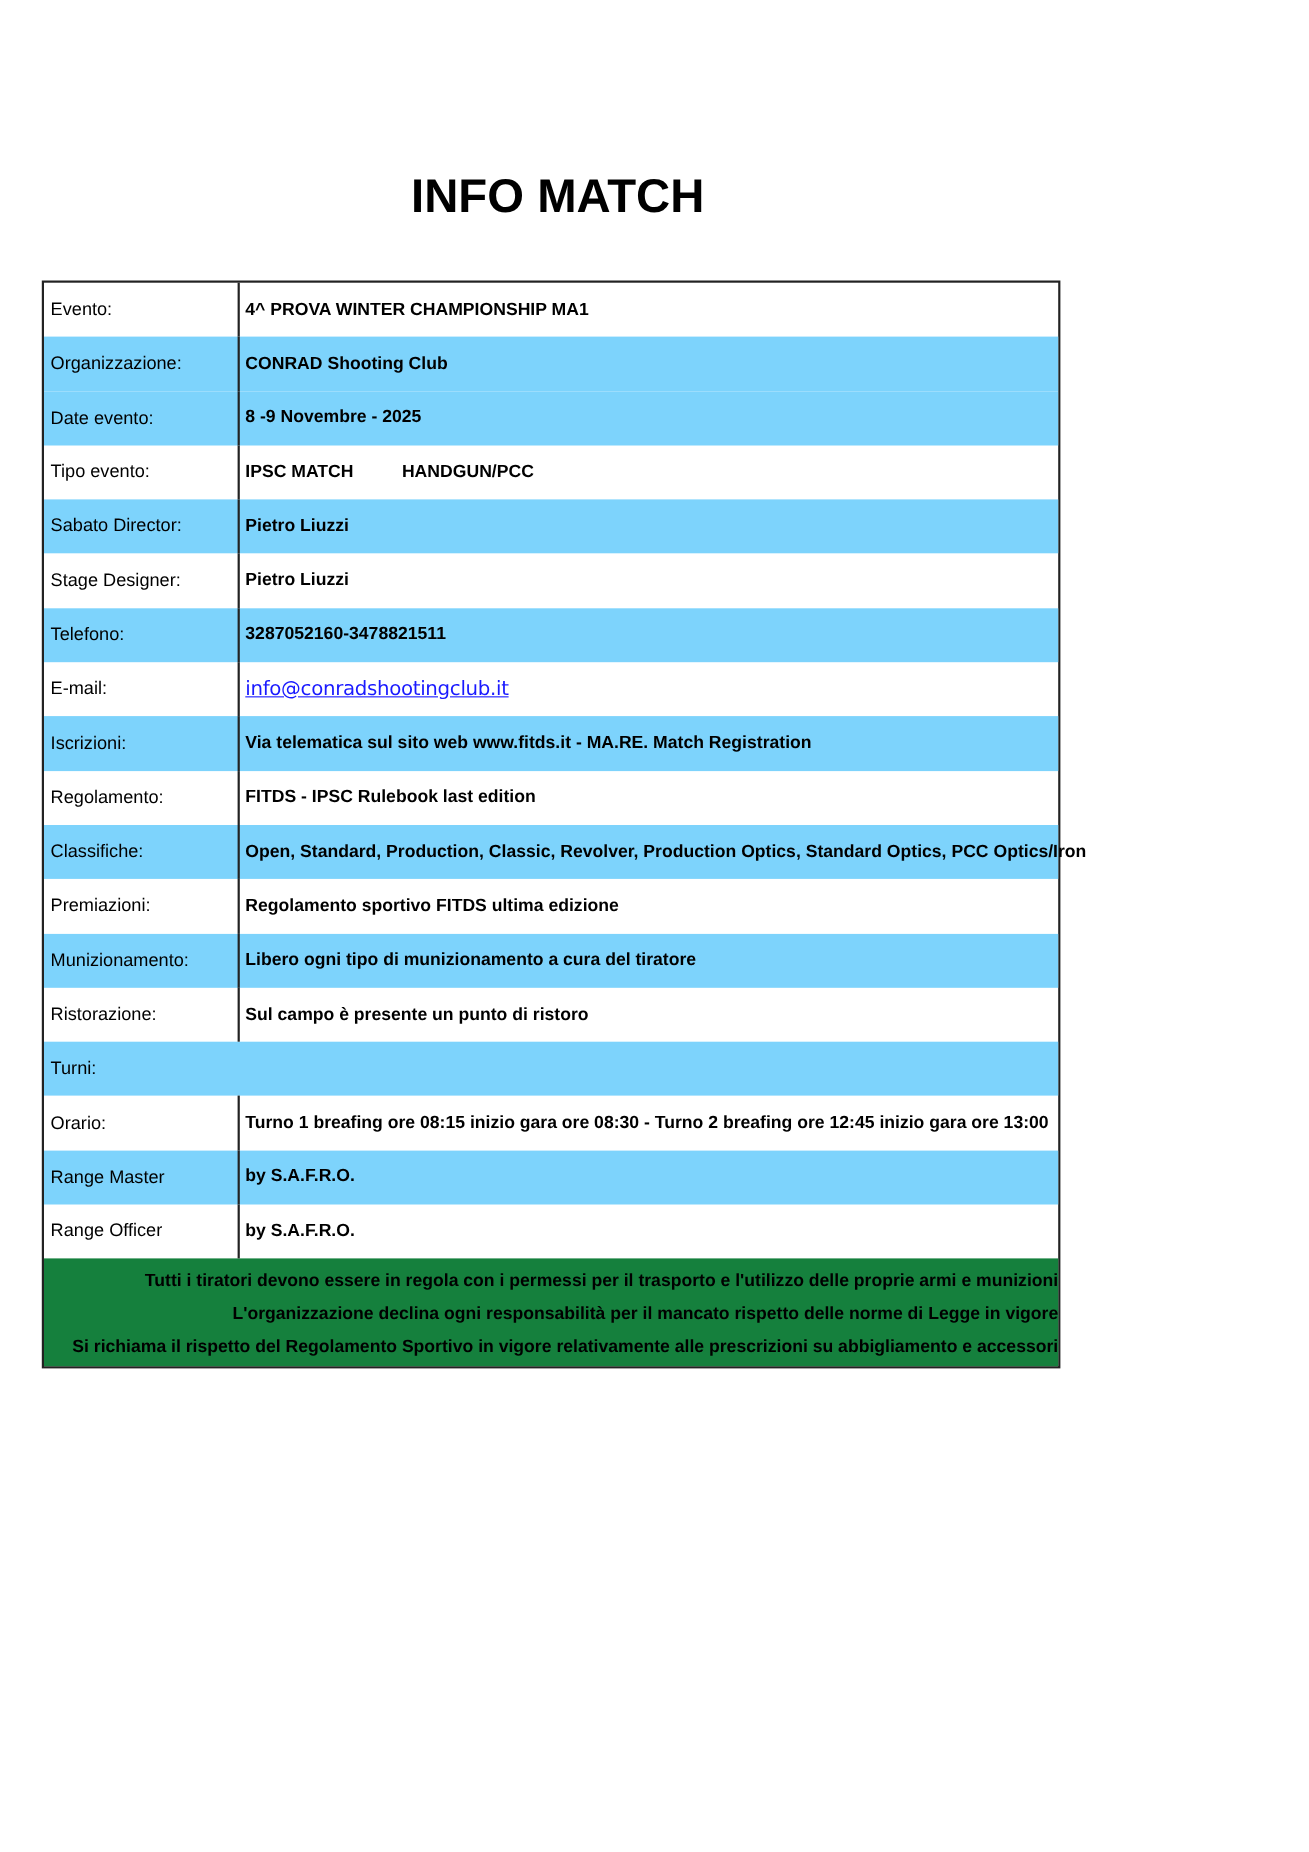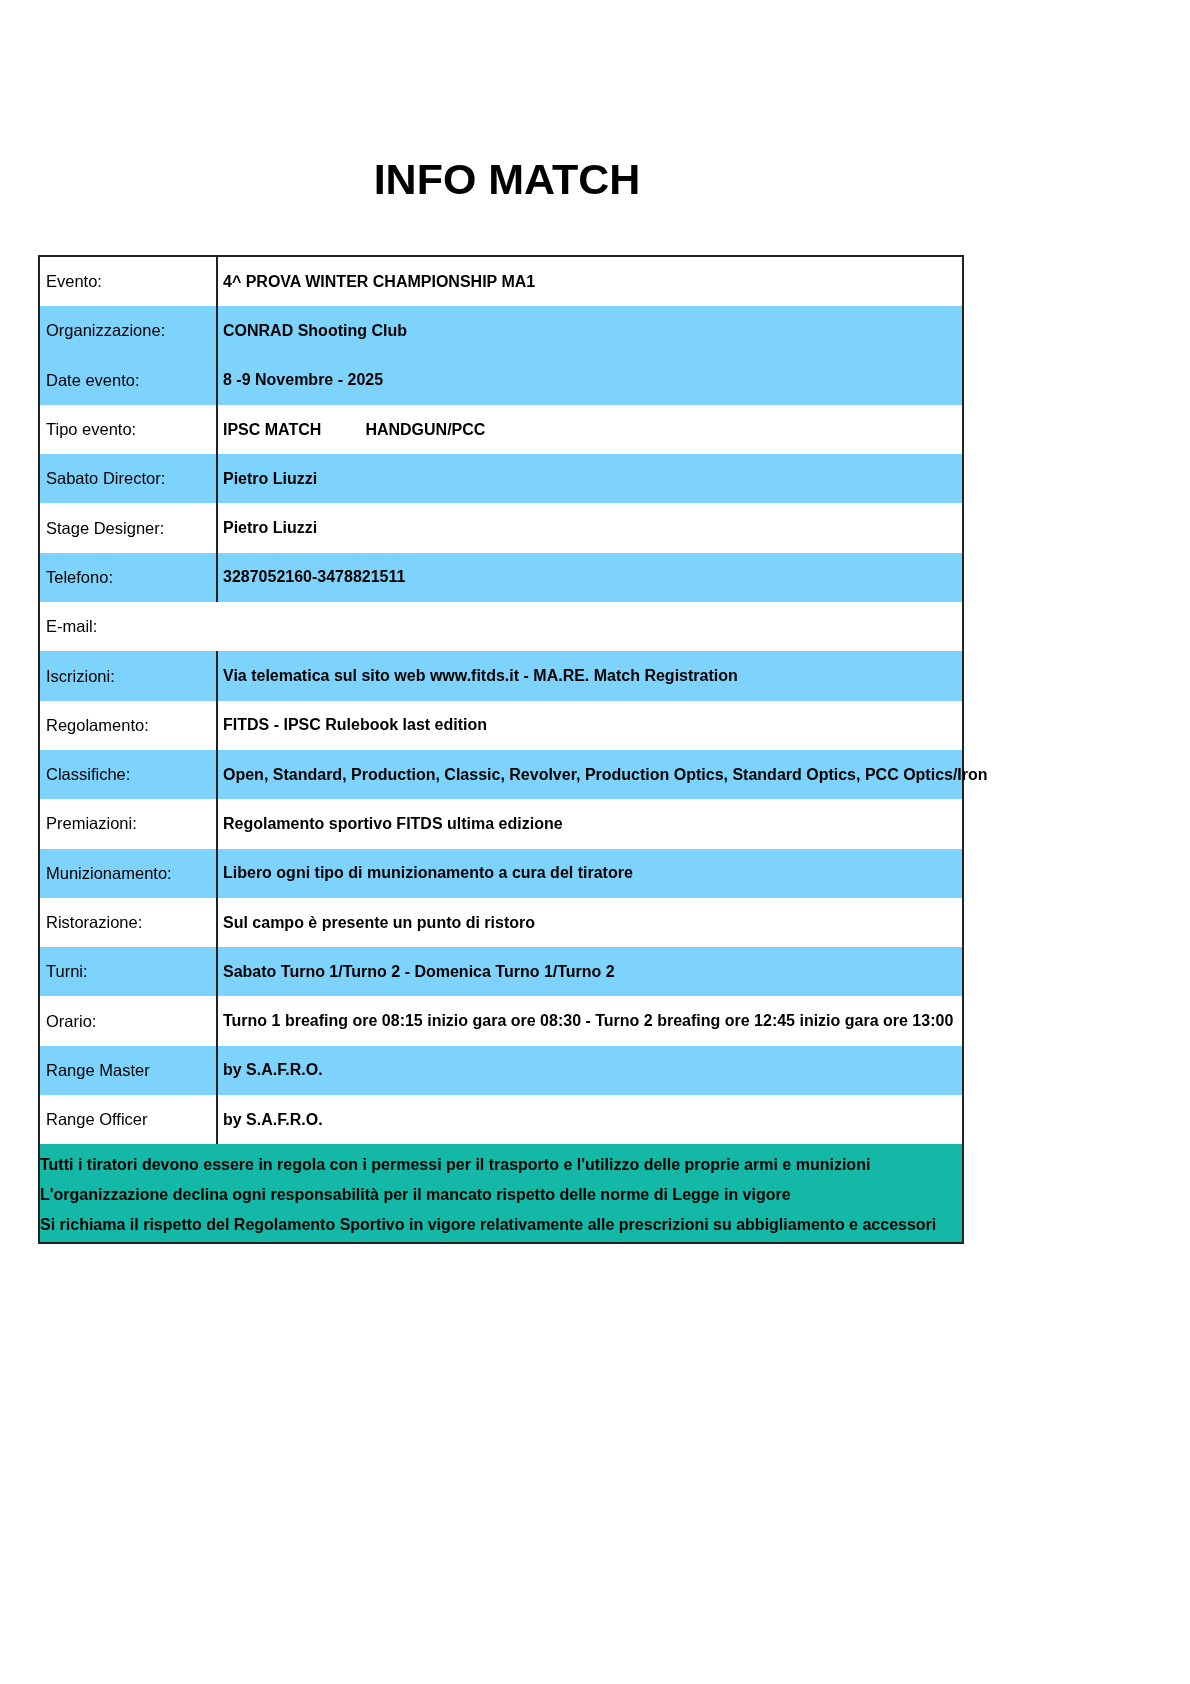--- a/index.html
+++ b/index.html
@@ -64,23 +64,23 @@
     .row .value .gap { display: inline-block; width: 44px; }
     .row .value a {
       color: #1a1aff;
       text-decoration: underline;
       font-weight: normal;
       font-family: "DejaVu Sans", sans-serif;
       font-size: 18px;
       letter-spacing: -0.3px;
     }
     .footer {
-      background: #14b8a6;
+      background: #15803d;
       padding: 6px 0 2px 0;
-      text-align: left;
+      text-align: right;
     }
     .footer .line {
       font-size: 16px;
       font-weight: bold;
       line-height: 30px;
       white-space: nowrap;
     }
   </style>
 </head>
 <body>
@@ -115,20 +115,23 @@
   <div class="row">
     <div class="label">Stage Designer:</div>
     <div class="value">Pietro Liuzzi</div>
   </div>
   <div class="row shaded">
     <div class="label">Telefono:</div>
     <div class="value">3287052160-3478821511</div>
   </div>
   <div class="row">
     <div class="label">E-mail:</div>
+    <div class="value">
+      <a>info@conradshootingclub.it</a>
+    </div>
   </div>
   <div class="row shaded">
     <div class="label">Iscrizioni:</div>
     <div class="value">Via telematica sul sito web www.fitds.it - MA.RE. Match Registration</div>
   </div>
   <div class="row">
     <div class="label">Regolamento:</div>
     <div class="value">FITDS - IPSC Rulebook last edition</div>
   </div>
   <div class="row shaded">
@@ -142,21 +145,20 @@
   <div class="row shaded">
     <div class="label">Munizionamento:</div>
     <div class="value">Libero ogni tipo di munizionamento a cura del tiratore</div>
   </div>
   <div class="row">
     <div class="label">Ristorazione:</div>
     <div class="value">Sul campo è presente un punto di ristoro</div>
   </div>
   <div class="row shaded">
     <div class="label">Turni:</div>
-    <div class="value">Sabato Turno 1/Turno 2 - Domenica Turno 1/Turno 2</div>
   </div>
   <div class="row">
     <div class="label">Orario:</div>
     <div class="value">Turno 1 breafing ore 08:15 inizio gara ore 08:30 - Turno 2 breafing ore 12:45 inizio gara ore 13:00</div>
   </div>
   <div class="row shaded">
     <div class="label">Range Master</div>
     <div class="value">by S.A.F.R.O.</div>
   </div>
   <div class="row">

